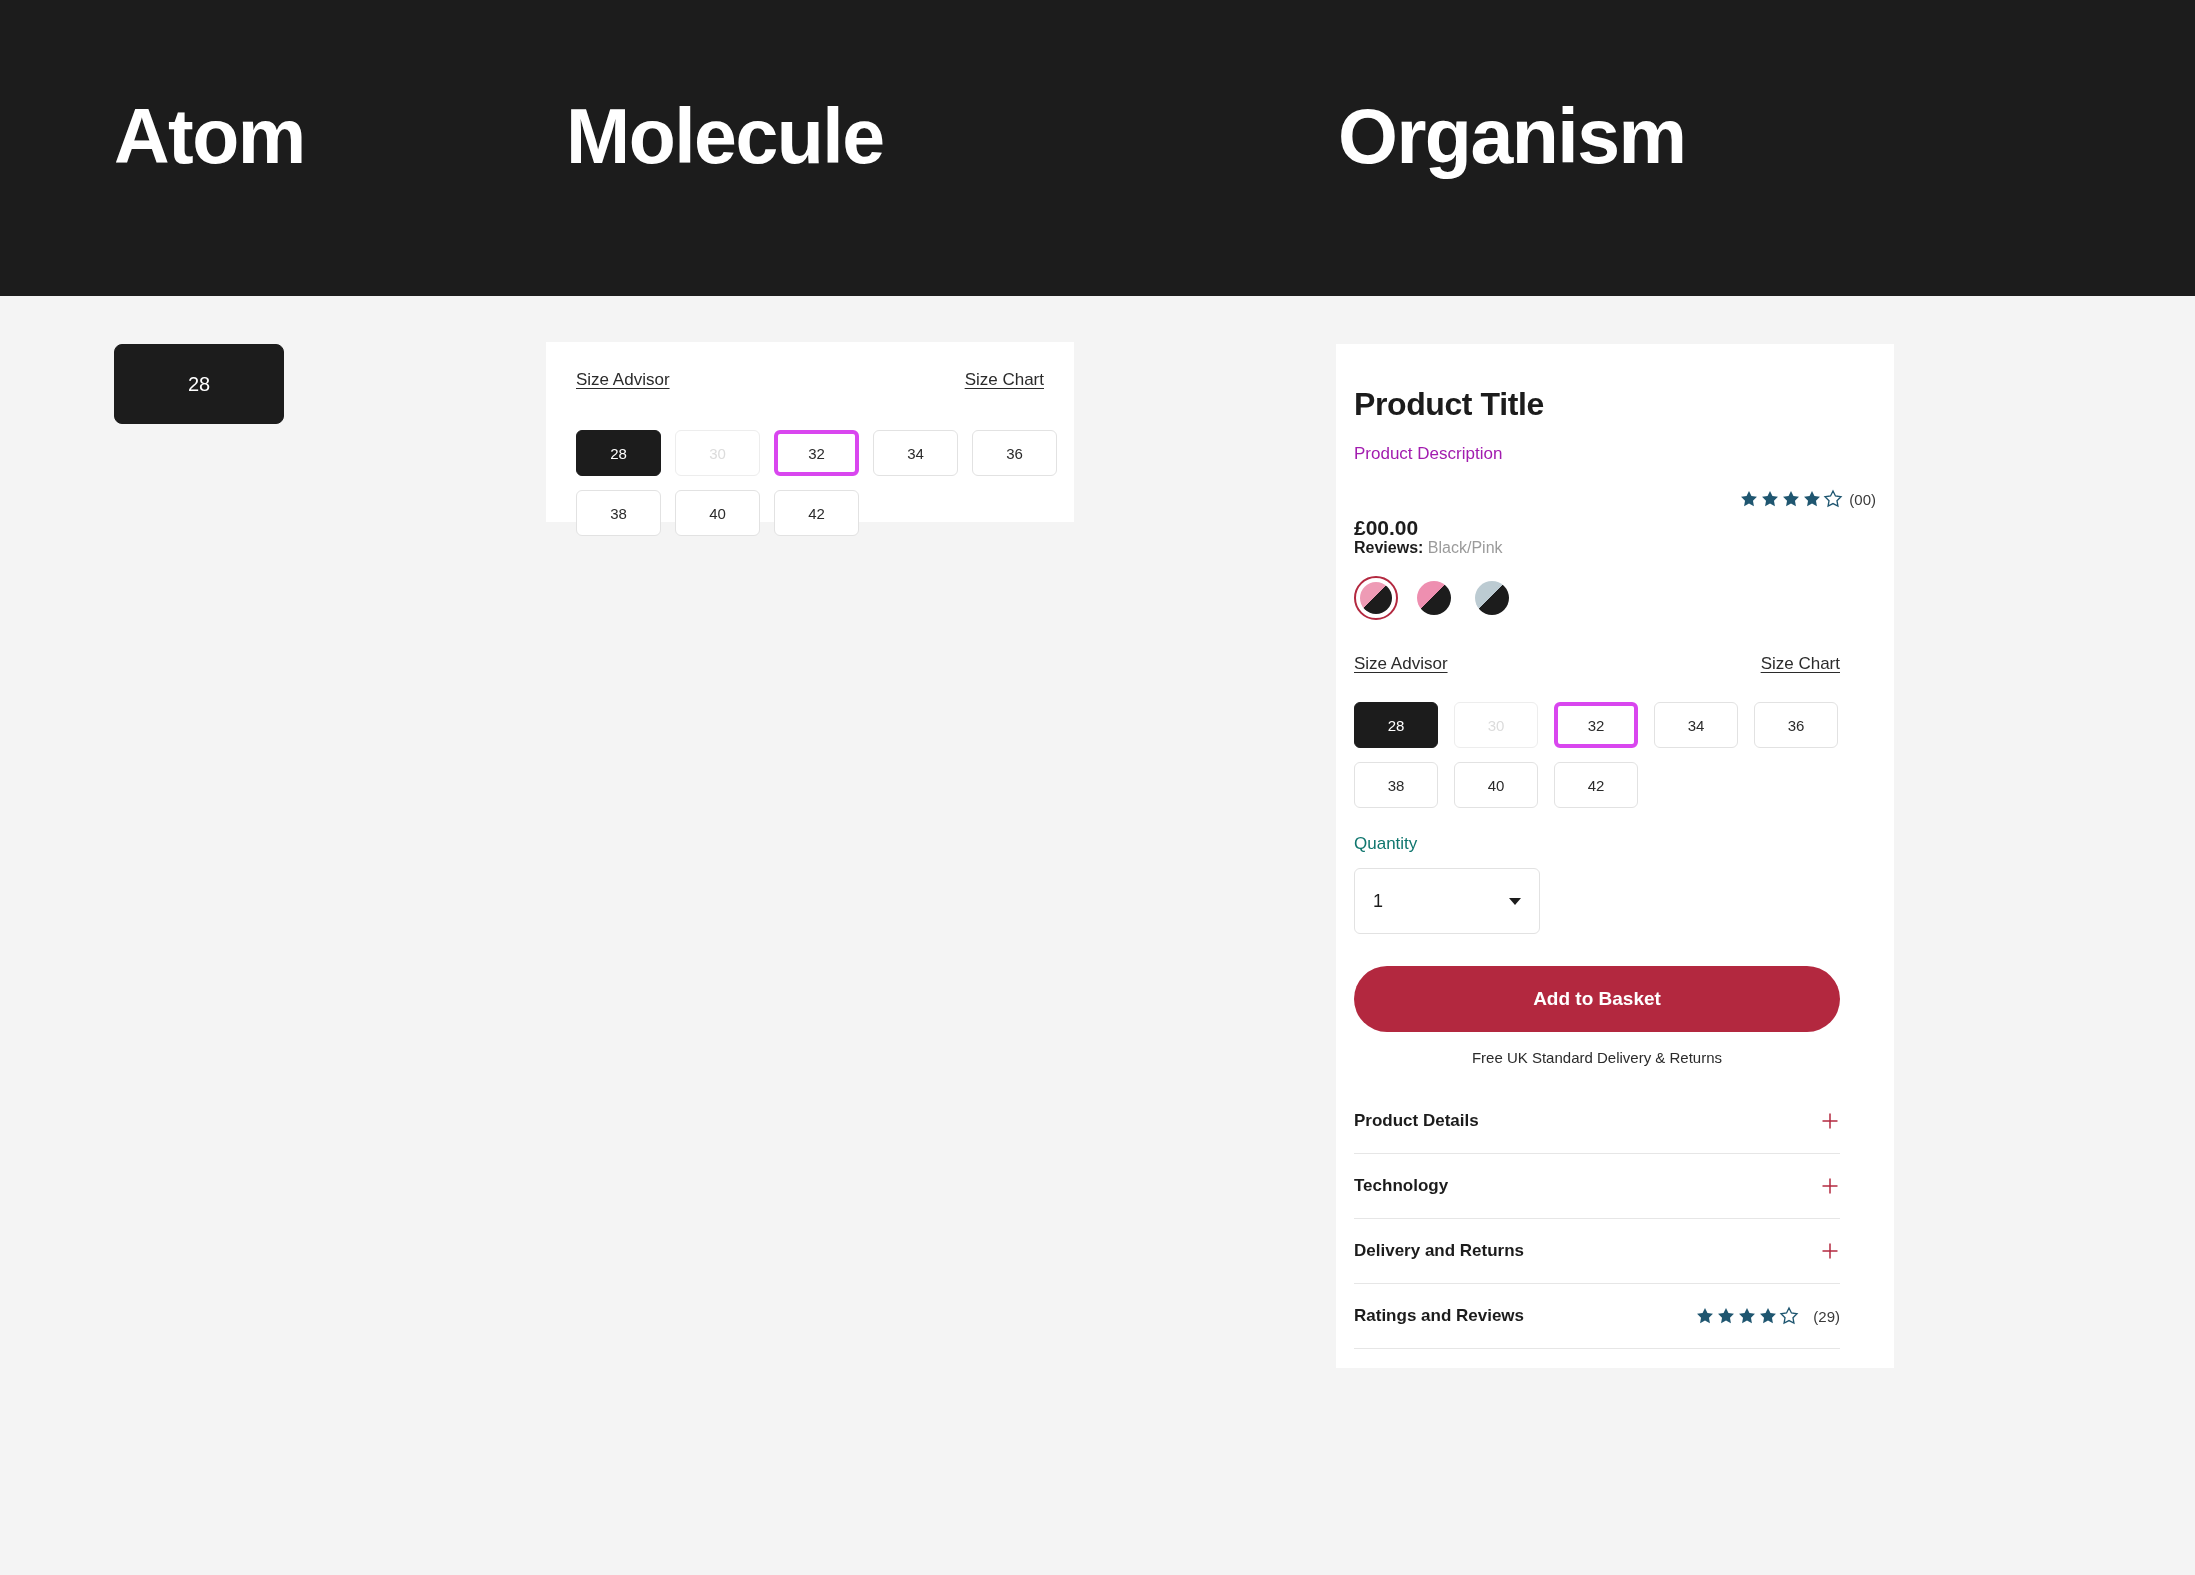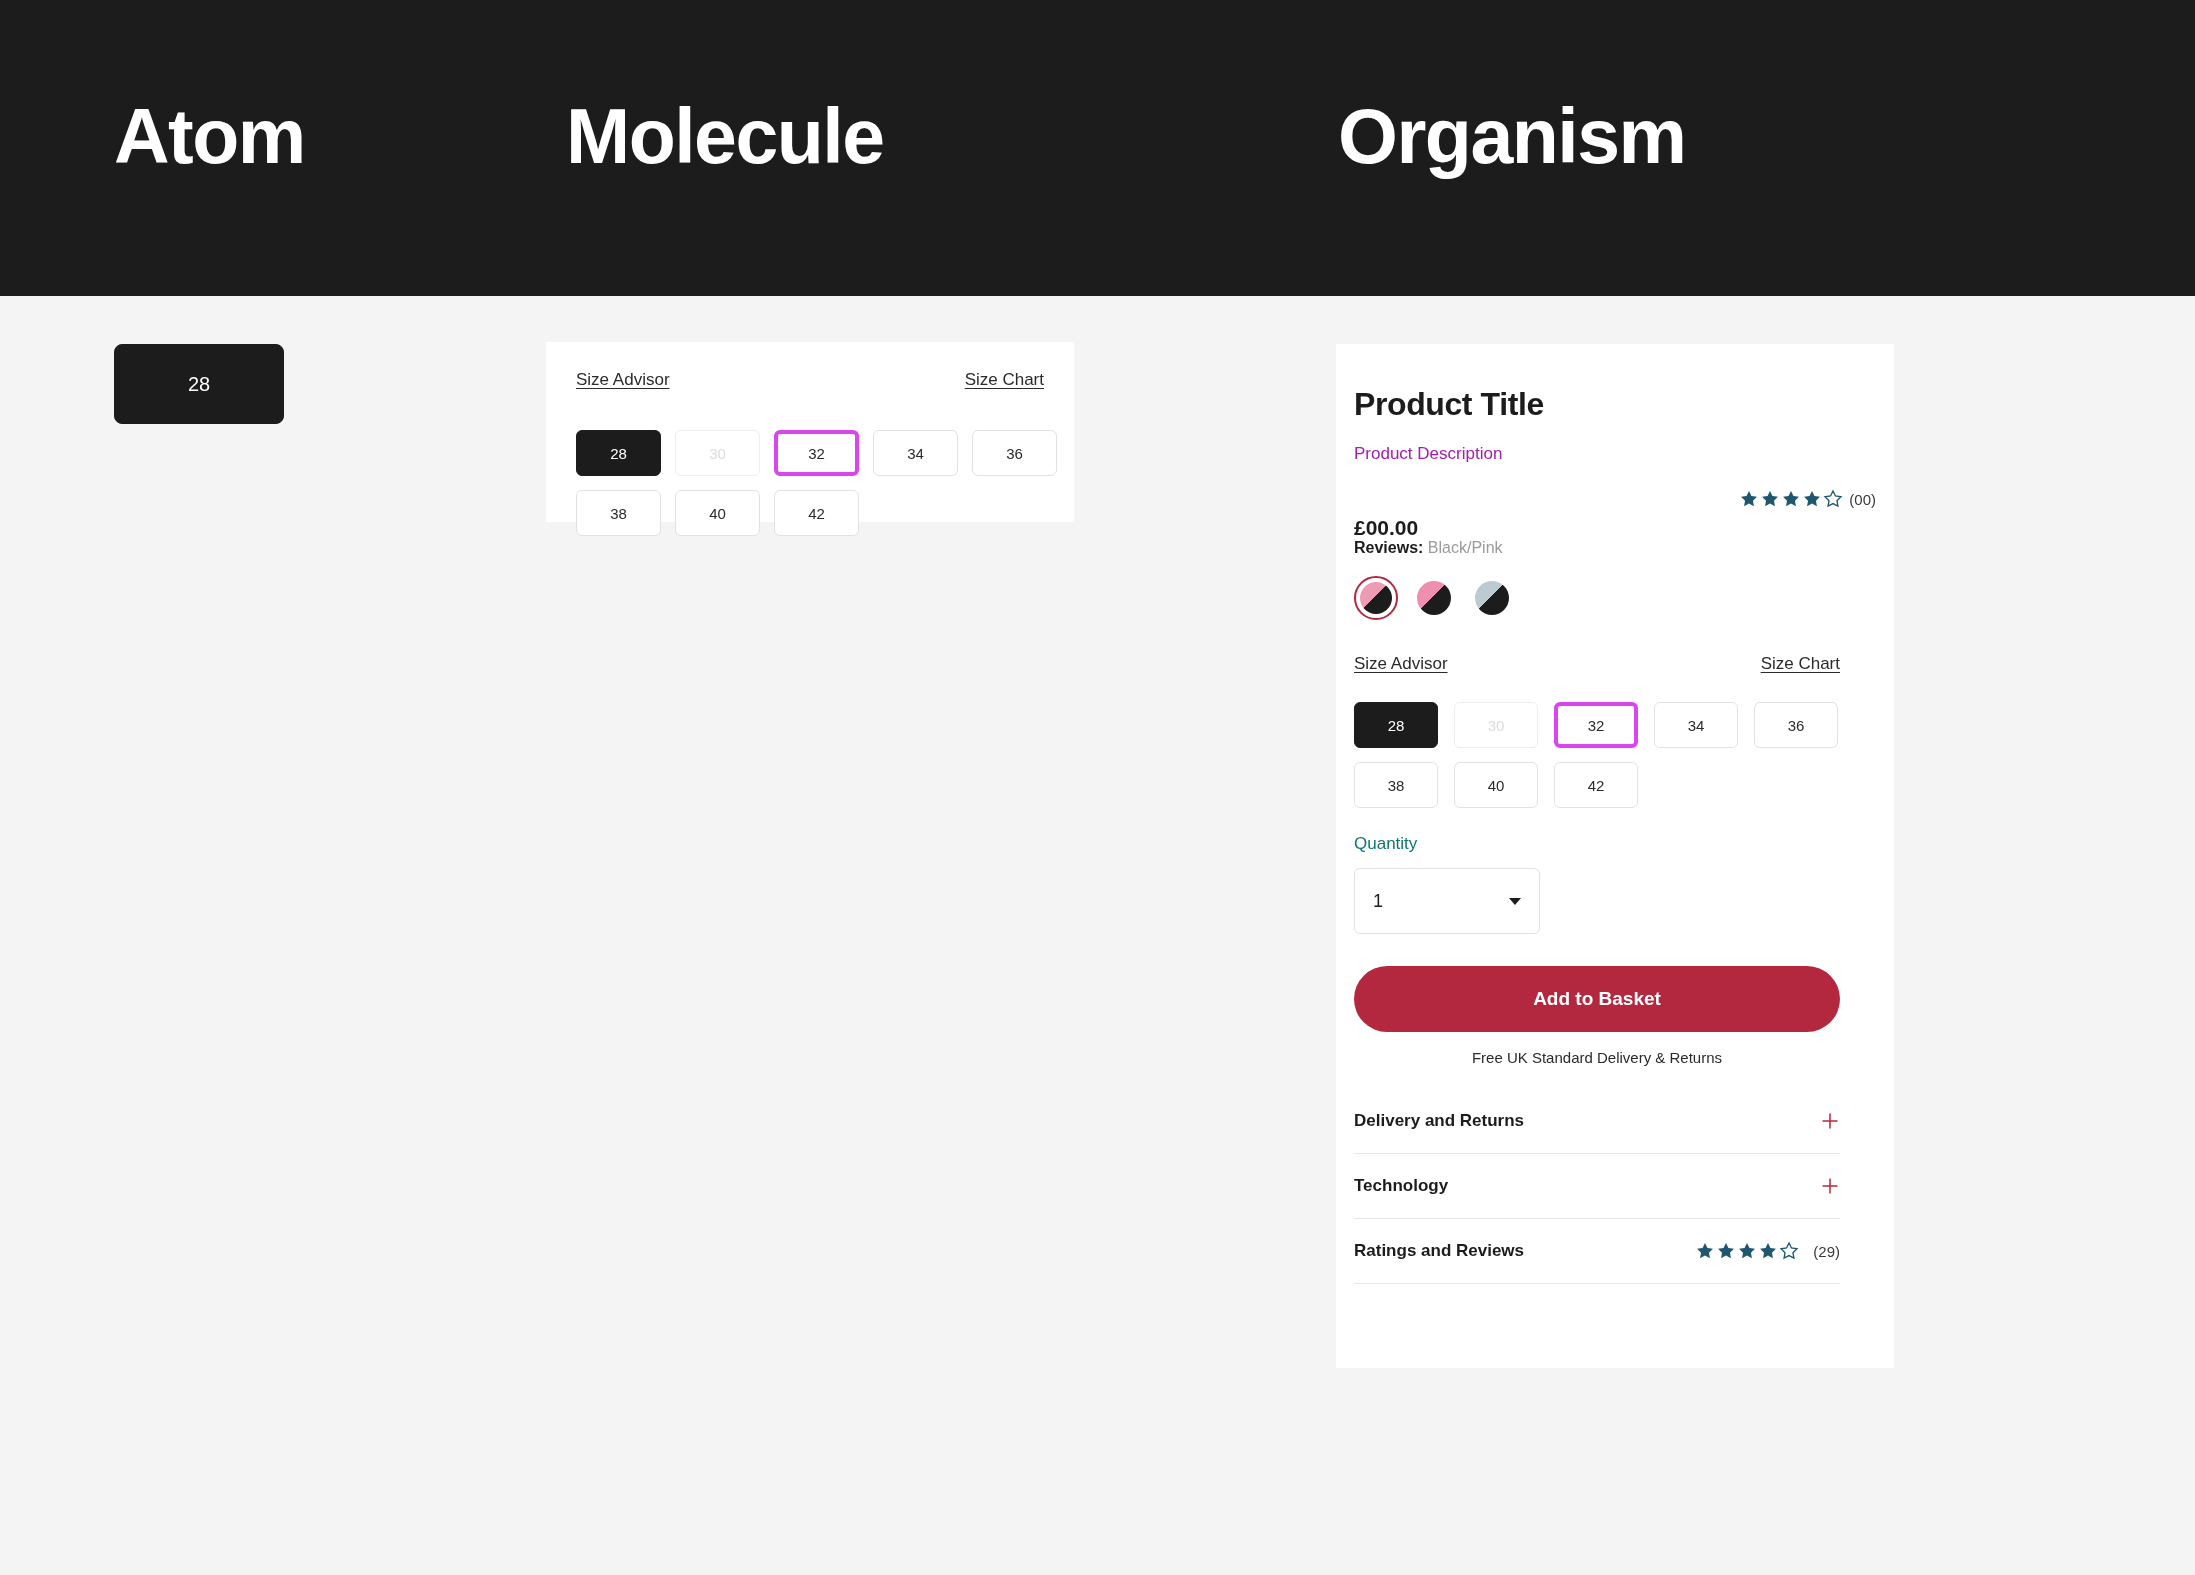--- a/index.html
+++ b/index.html
@@ -333,30 +333,39 @@
     <div class="qty-select">
       <span class="qty-value">1</span>
       <span class="caret"></span>
     </div>
 
     <button class="atb-button">Add to Basket</button>
     <div class="delivery-note">Free UK Standard Delivery &amp; Returns</div>
 
     <div class="accordion" id="accordion">
         <div class="acc-row">
-          <span class="acc-label">Delivery and Returns</span>
+          <span class="acc-label">Product Details</span>
           <span>
             <svg class="plus-icon" viewBox="0 0 24 24">
               <line x1="12" y1="3" x2="12" y2="21" stroke="#B3283F" stroke-width="1.8"></line>
               <line x1="3" y1="12" x2="21" y2="12" stroke="#B3283F" stroke-width="1.8"></line>
             </svg>
           </span>
         </div>
         <div class="acc-row">
           <span class="acc-label">Technology</span>
+          <span>
+            <svg class="plus-icon" viewBox="0 0 24 24">
+              <line x1="12" y1="3" x2="12" y2="21" stroke="#B3283F" stroke-width="1.8"></line>
+              <line x1="3" y1="12" x2="21" y2="12" stroke="#B3283F" stroke-width="1.8"></line>
+            </svg>
+          </span>
+        </div>
+        <div class="acc-row">
+          <span class="acc-label">Delivery and Returns</span>
           <span>
             <svg class="plus-icon" viewBox="0 0 24 24">
               <line x1="12" y1="3" x2="12" y2="21" stroke="#B3283F" stroke-width="1.8"></line>
               <line x1="3" y1="12" x2="21" y2="12" stroke="#B3283F" stroke-width="1.8"></line>
             </svg>
           </span>
         </div>
         <div class="acc-row">
           <span class="acc-label">Ratings and Reviews</span>
           <span class="acc-rating">

